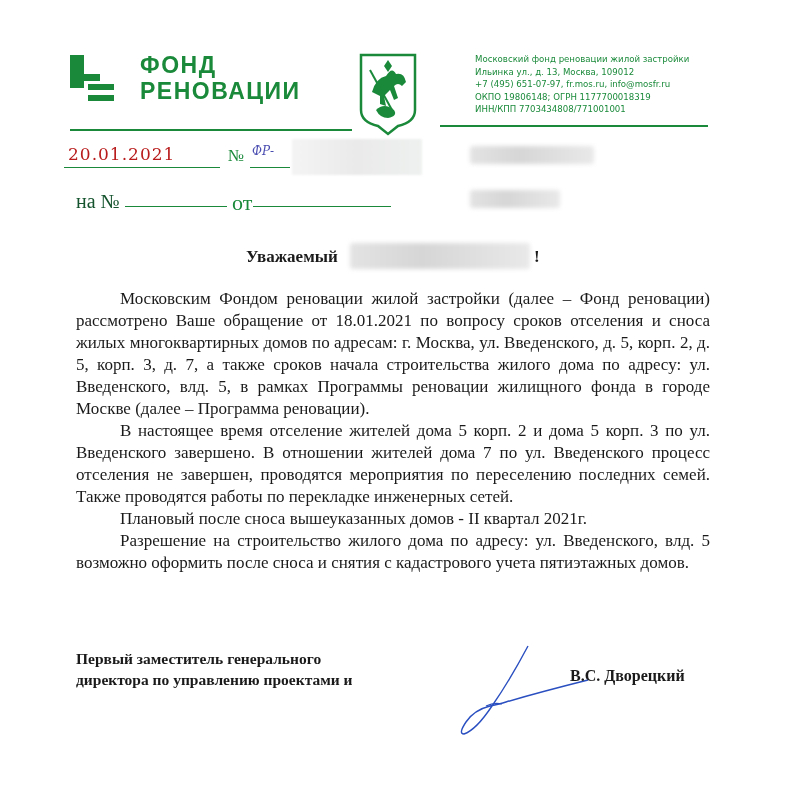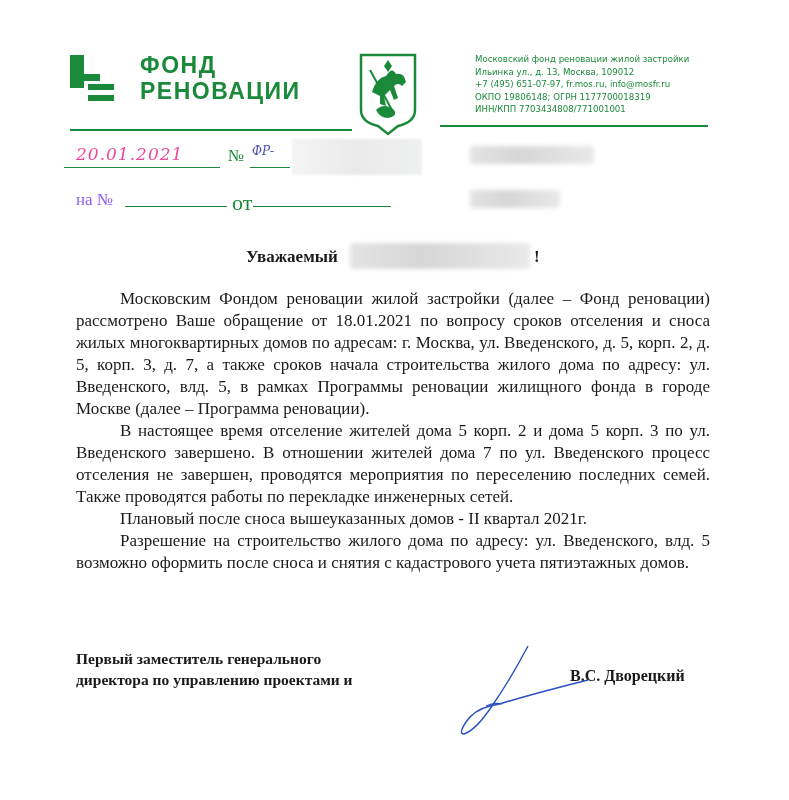--- a/index.html
+++ b/index.html
@@ -9,27 +9,27 @@
     
     .logo-mark { left: 70px; top: 55px; width: 44px; height: 48px; }
     .logo-text { left: 140px; top: 52px; color: #1a8a3a; font-family: Liberation Sans, sans-serif; font-weight: bold; font-size: 23px; line-height: 26px; letter-spacing: 1.5px; }
     .rule-left { left: 70px; top: 129px; width: 282px; height: 2px; background: #1a8a3a; }
     .rule-right { left: 440px; top: 125px; width: 268px; height: 2px; background: #1a8a3a; }
     .coat { left: 358px; top: 52px; width: 60px; height: 84px; }
     .org-info { left: 475px; top: 53px; color: #1a8a3a; font-family: "DejaVu Sans", sans-serif; font-size: 8.6px; line-height: 12.5px; }
 
     
     .date-line { left: 64px; top: 149px; width: 156px; border-bottom: 1px solid #1a8a3a; height: 18px; }
-    .date-val { left: 76px; top: 144px; font-family: "DejaVu Serif", serif; font-style: italic; color: #ec4899; font-size: 17px; letter-spacing: 1px; }
+    .date-val { left: 68px; top: 144px; font-family: "DejaVu Serif", serif; color: #b91c1c; font-size: 17px; letter-spacing: 1px; }
     .no-label { left: 228px; top: 146px; color: #1a8a3a; font-size: 17px; }
     .no-line { left: 250px; top: 149px; width: 40px; border-bottom: 1px solid #1a8a3a; height: 18px; }
     .no-val { left: 252px; top: 144px; font-family: "DejaVu Serif", serif; font-style: italic; color: #4a4db0; font-size: 12px; }
     .blur { background: linear-gradient(90deg, #e3e3e3, #d6d6d6 40%, #e9e9e9); filter: blur(2px); border-radius: 3px; }
     .blur-no { left: 292px; top: 139px; width: 130px; height: 36px; background: linear-gradient(90deg,#f4f4f4,#eaeaea,#eef1ef); filter: blur(1px); }
-    .ref-label { left: 76px; top: 190px; color: #8b5cf6; font-size: 17px; }
+    .ref-label { left: 76px; top: 190px; color: #14532d; font-size: 20px; }
     .ref-line { left: 125px; top: 192px; width: 102px; border-bottom: 1px solid #1a8a3a; height: 14px; }
     .from-label { left: 232px; top: 190px; color: #1a8a3a; font-size: 22px; }
     .from-line { left: 253px; top: 192px; width: 138px; border-bottom: 1px solid #1a8a3a; height: 14px; }
     .addr1 { left: 470px; top: 146px; width: 124px; height: 18px; }
     .addr2 { left: 470px; top: 190px; width: 90px; height: 18px; }
 
     
     .greet { left: 246px; top: 247px; font-weight: bold; font-size: 17px; }
     .greet-blur { left: 350px; top: 243px; width: 180px; height: 26px; }
     .greet-ex { left: 534px; top: 247px; font-weight: bold; font-size: 17px; }

